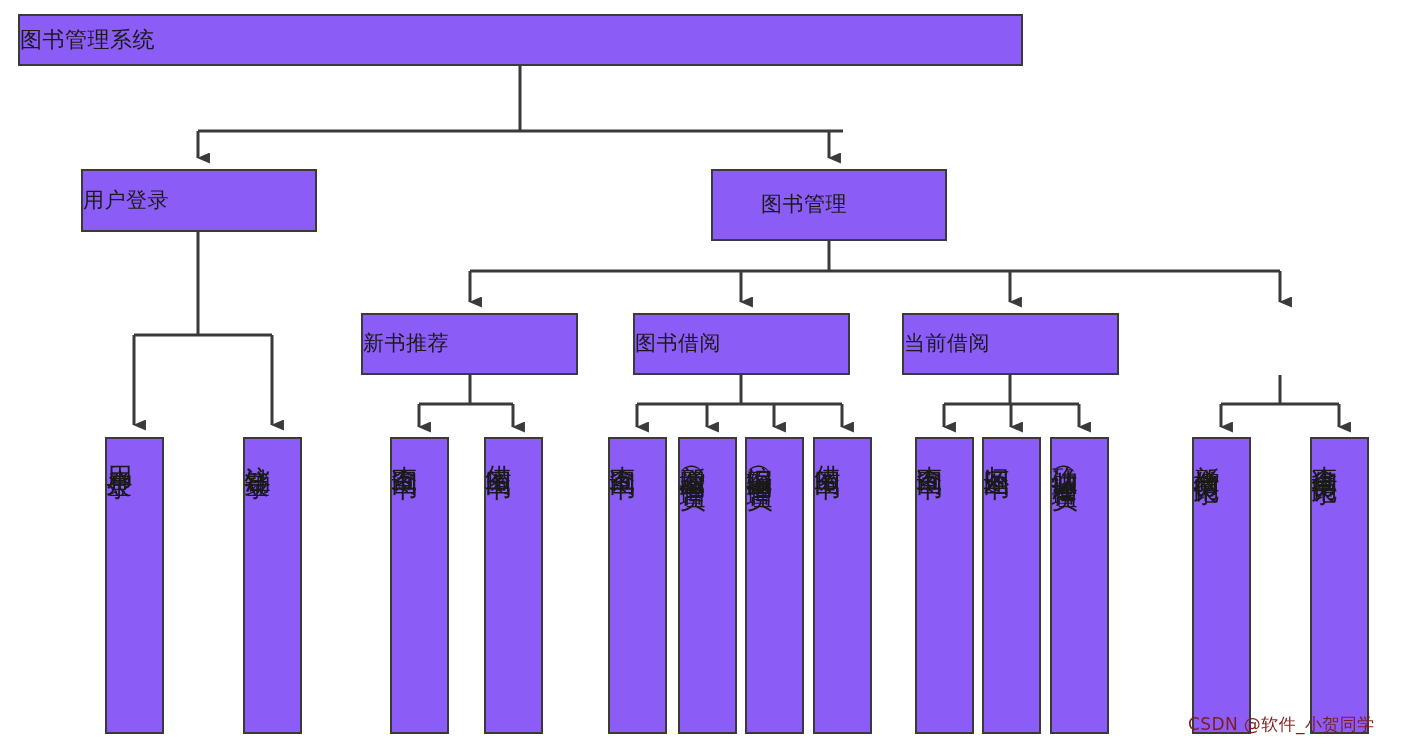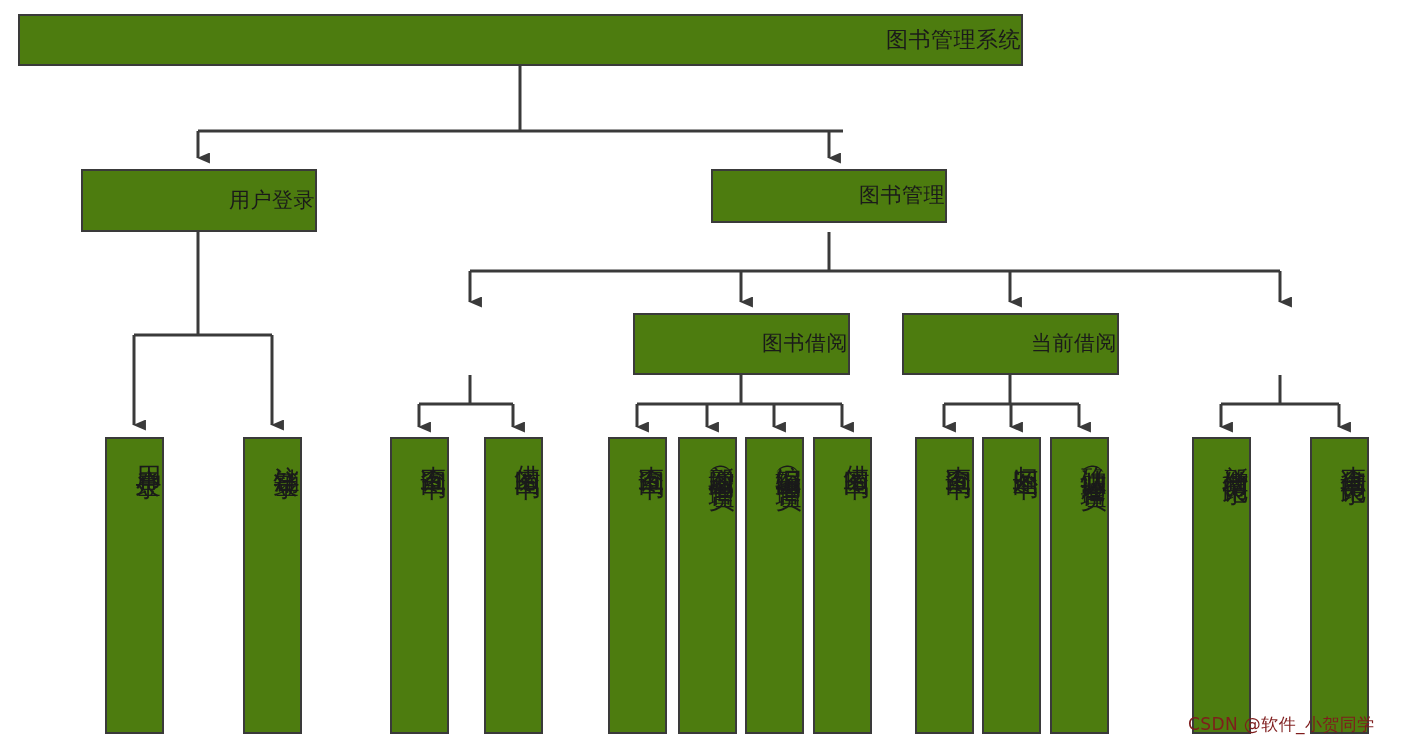--- a/index.html
+++ b/index.html
@@ -21,25 +21,25 @@
     position: absolute;
     left: 0;
     top: 0;
     width: 1405px;
     height: 747px;
     pointer-events: none;
   }
   .node {
     position: absolute;
     box-sizing: border-box;
-    background: #4d7c0f;
+    background: #8b5cf6;
     border: 2px solid #3a3a3a;
     display: flex;
     align-items: center;
-    justify-content: flex-end;
+    justify-content: flex-start;
     color: #1a1a1a;
   }
   .node .lbl {
     display: block;
     text-align: center;
     line-height: 1.12;
     letter-spacing: 0.5px;
   }
   
   .node.h .lbl {
@@ -133,25 +133,28 @@
     </g>
   </svg>
 
   <div class="node h root" style="left:18px; top:14px; width:1005px; height:52px;">
     <span class="lbl">图书管理系统</span>
   </div>
 
   <div class="node h" style="left:81px; top:169px; width:236px; height:63px;">
     <span class="lbl">用户登录</span>
   </div>
-  <div class="node h" style="left:711px; top:169px; width:236px; height:54px;">
+  <div class="node h" style="left:711px; top:169px; width:236px; height:72px;padding-left:48px;">
     <span class="lbl">图书管理</span>
   </div>
 
-  <div class="node h" style="left:633px; top:313px; width:217px; height:62px;padding-left:44px;">
+  <div class="node h" style="left:361px; top:313px; width:217px; height:62px;">
+    <span class="lbl">新书推荐</span>
+  </div>
+  <div class="node h" style="left:633px; top:313px; width:217px; height:62px;">
     <span class="lbl">图书借阅</span>
   </div>
   <div class="node h" style="left:902px; top:313px; width:217px; height:62px;">
     <span class="lbl">当前借阅</span>
   </div>
 
   <div class="node v" style="left:105px; top:437px; width:59px; height:297px;">
     <span class="lbl">用户登录</span>
   </div>
   <div class="node v" style="left:243px; top:437px; width:59px; height:297px;">

